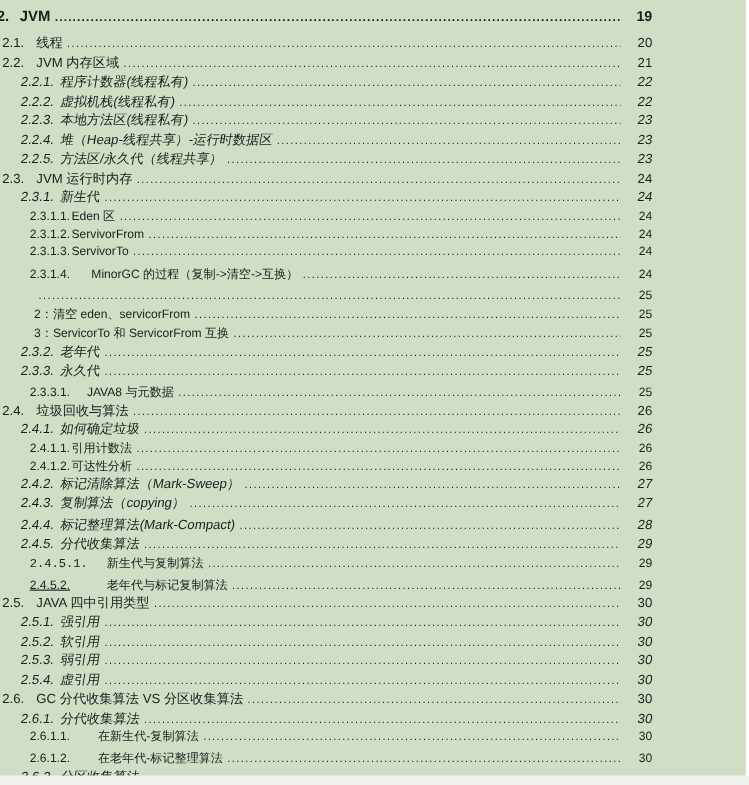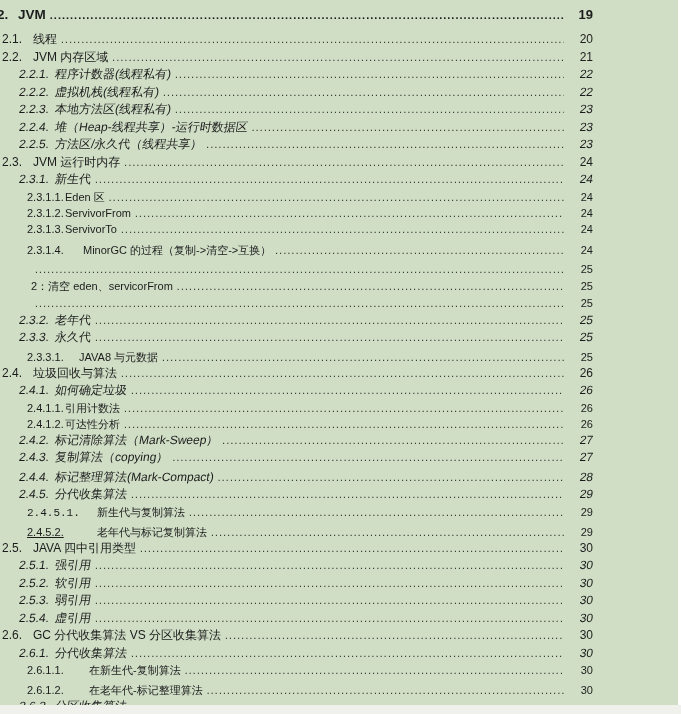--- a/index.html
+++ b/index.html
@@ -164,20 +164,21 @@
     <span class="pg">25</span>
   </div>
       <div class="toc-row lvllist">
 
     <span class="title">2：清空 eden、servicorFrom</span>
     <span class="leader">........................................................................................................................................................................................................................................................................................................................................................................</span>
     <span class="pg">25</span>
   </div>
       <div class="toc-row lvllist">
 
+    <span class="title">3：ServicorTo 和 ServicorFrom 互换</span>
     <span class="leader">........................................................................................................................................................................................................................................................................................................................................................................</span>
     <span class="pg">25</span>
   </div>
       <div class="toc-row lvl3 it">
     <span class="num">2.3.2.</span>
     <span class="title">老年代</span>
     <span class="leader">........................................................................................................................................................................................................................................................................................................................................................................</span>
     <span class="pg">25</span>
   </div>
       <div class="toc-row lvl3 it">

